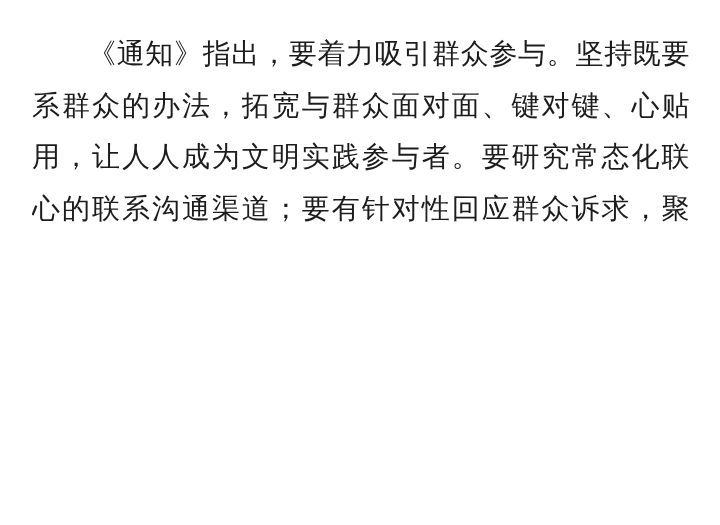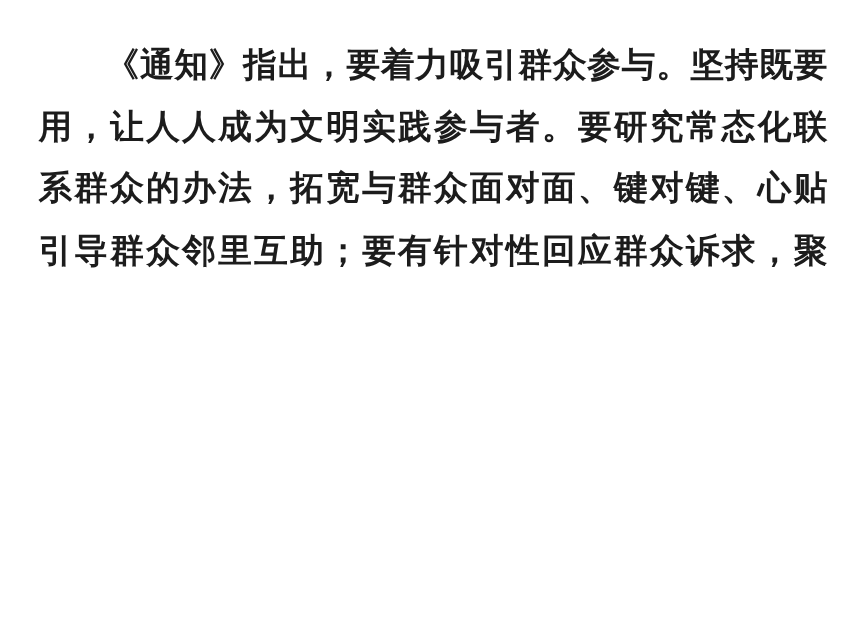--- a/index.html
+++ b/index.html
@@ -15,37 +15,37 @@
     font-family: "Liberation Sans", "DejaVu Sans", sans-serif;
   }
   .article {
     position: absolute;
     left: 32px;
     top: 28px;
     width: 658px;
     color: #1c1c1c;
     font-size: 28px;
     line-height: 51.5px;
-    font-weight: 700;
+    font-weight: 400;
     letter-spacing: 0.5px;
   }
   .article .line {
     text-align: justify;
     text-align-last: justify;
     height: 51.5px;
     overflow: hidden;
   }
   .article .line.first {
     text-indent: 2em;
   }
   .article .line.last {
     text-align-last: left;
   }
 </style>
 </head>
 <body>
 
 <div class="article">
   <div class="line first">《通知》指出，要着力吸引群众参与。坚持既要</div>
+  <div class="line">系群众的办法，拓宽与群众面对面、键对键、心贴</div>
   <div class="line">用，让人人成为文明实践参与者。要研究常态化联</div>
-  <div class="line">系群众的办法，拓宽与群众面对面、键对键、心贴</div>
-  <div class="line">引导群众邻里互助；要有针对性回应群众诉求，聚</div>
+  <div class="line">心的联系沟通渠道；要有针对性回应群众诉求，聚</div>
 </div>
 
 </body></html>

